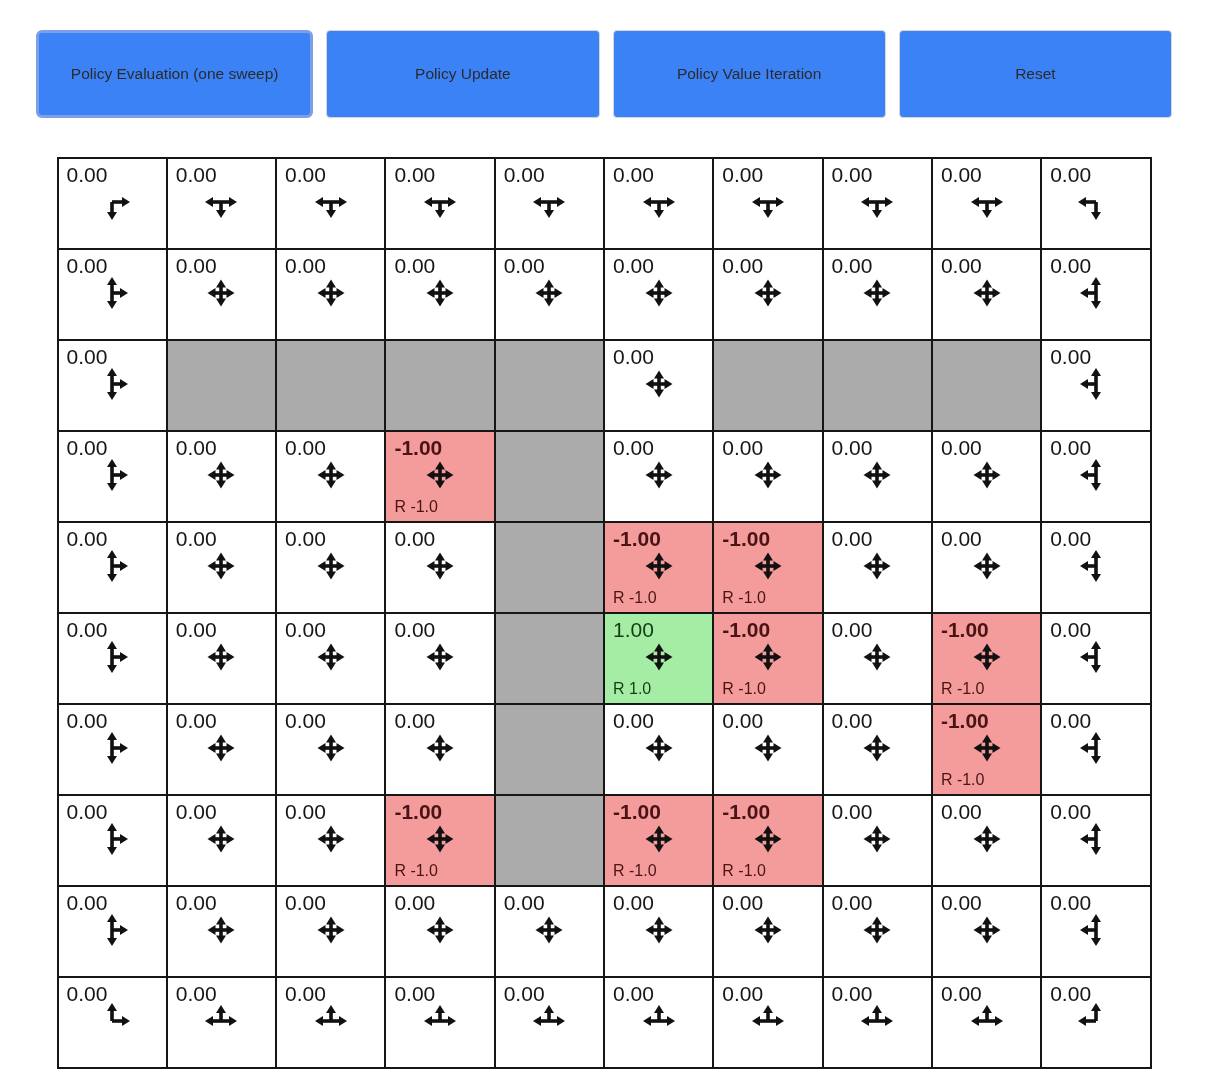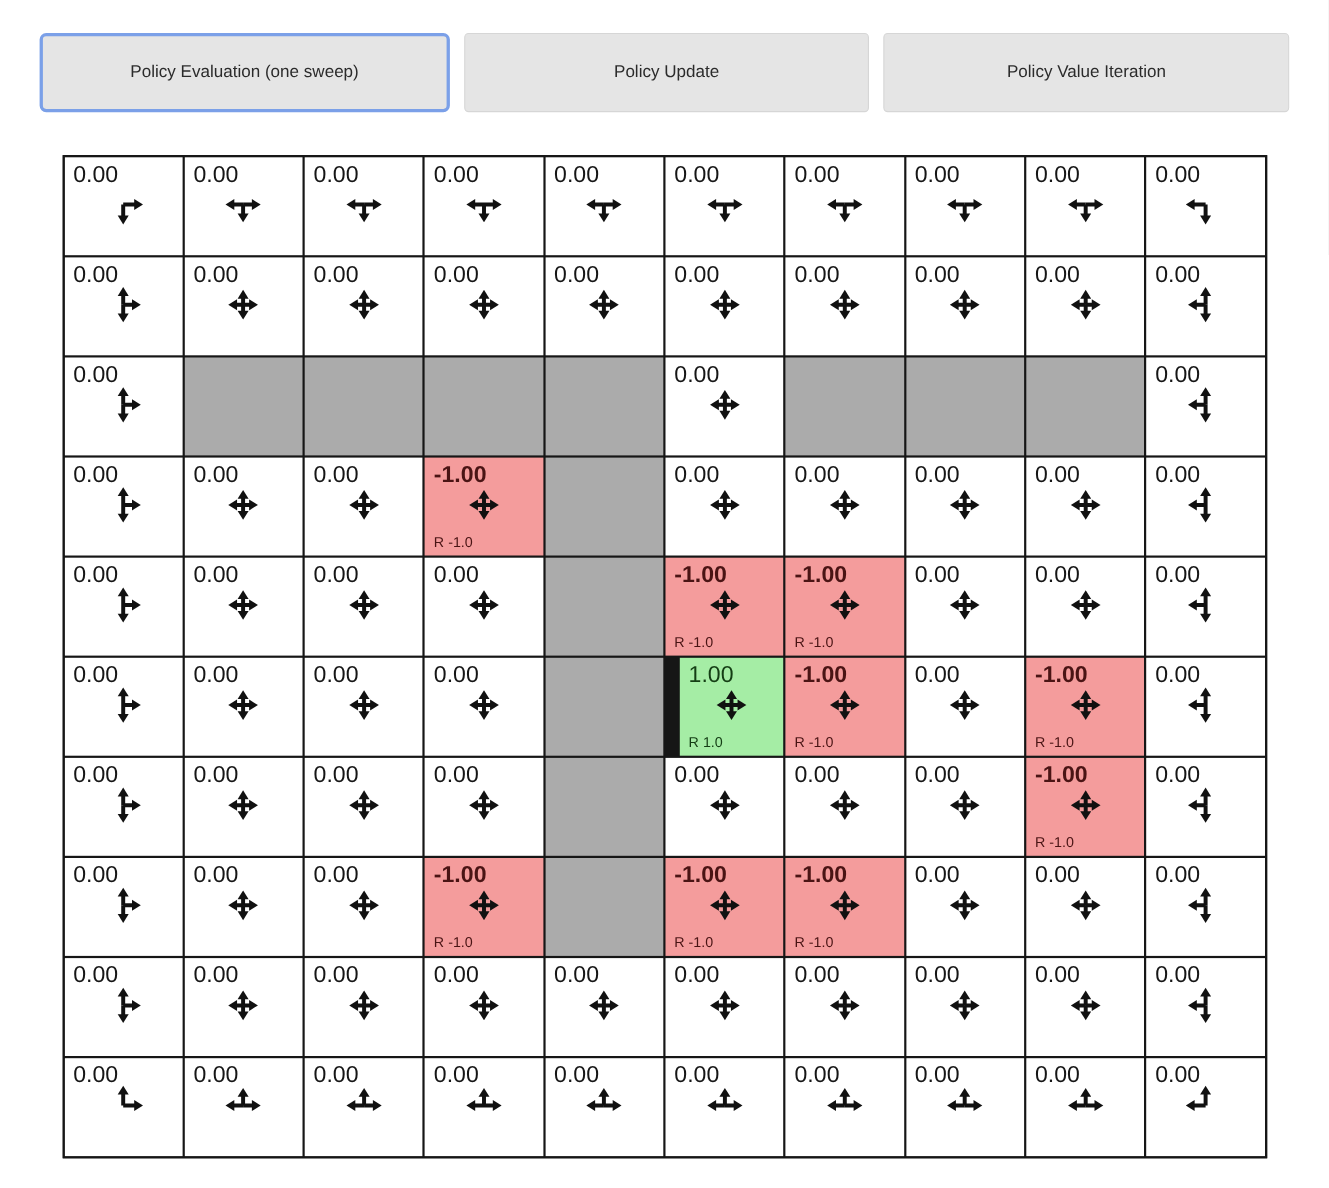--- a/index.html
+++ b/index.html
@@ -15,22 +15,22 @@
   }
   
   .toolbar {
     display: flex;
     gap: 13px;
     padding: 30px 36px 0 36px;
     align-items: stretch;
   }
   .btn {
     flex: 1 1 0;
-    height: 72px;
-    background: #e5e5e5;
+    height: 88px;
+    background: #3b82f6;
     border: 1px solid var(--button_border, #d6d6d6);
     border-radius: 4px;
     font-family: "Liberation Sans", sans-serif;
     font-size: 15.5px;
     color: #2b2b2b;
     display: flex;
     align-items: center;
     justify-content: center;
     cursor: pointer;
     box-sizing: border-box;
@@ -52,36 +52,36 @@
     background: var(--grid_line, #161616);
     border: 2px solid var(--grid_line, #161616);
   }
   .cell {
     background: #ffffff;
     position: relative;
     overflow: hidden;
   }
   .cell.wall { background: var(--wall_bg, #ababab); }
   .cell.neg  { background: var(--negative_bg, #f49c9c); }
-  .cell.pos  { background: var(--positive_bg, #a5eda5); margin-left: 13px; }
+  .cell.pos  { background: var(--positive_bg, #a5eda5); }
   .val {
     position: absolute;
     top: 4px;
     left: 8px;
     font-size: 21px;
     line-height: 1.1;
     color: #161616;
   }
   .neg .val { color: var(--negative_text, #4a1414); font-weight: bold; }
   .pos .val { color: var(--positive_text, #143d14); }
   .rlab {
     position: absolute;
     bottom: 5px;
     left: 8px;
-    font-size: 13px;
+    font-size: 16px;
     color: #161616;
   }
   .neg .rlab { color: var(--negative_text, #4a1414); }
   .pos .rlab { color: var(--positive_text, #143d14); }
   .arrow {
     position: absolute;
     top: 24px;
     left: 50%;
     transform: translateX(-50%);
     width: 38px;
@@ -89,20 +89,21 @@
   }
   .arrow svg { display: block; }
 </style>
 </head>
 <body>
 
 <div class="toolbar">
   <button class="btn active">Policy Evaluation (one sweep)</button>
   <button class="btn">Policy Update</button>
   <button class="btn">Policy Value Iteration</button>
+  <button class="btn">Reset</button>
 </div>
 
 <div class="grid">
     <div class="cell">
       <div class="val">0.00</div>
       <div class="arrow">
         <svg width="38" height="38" viewBox="-19 -19 38 38">
           <g transform="rotate(90)">
             <line x1="0" y1="0" x2="11" y2="0" stroke="#111111" stroke-width="3.6"></line>
             <polygon fill="#111111" points="18,0 10,-5 10,5"></polygon>

